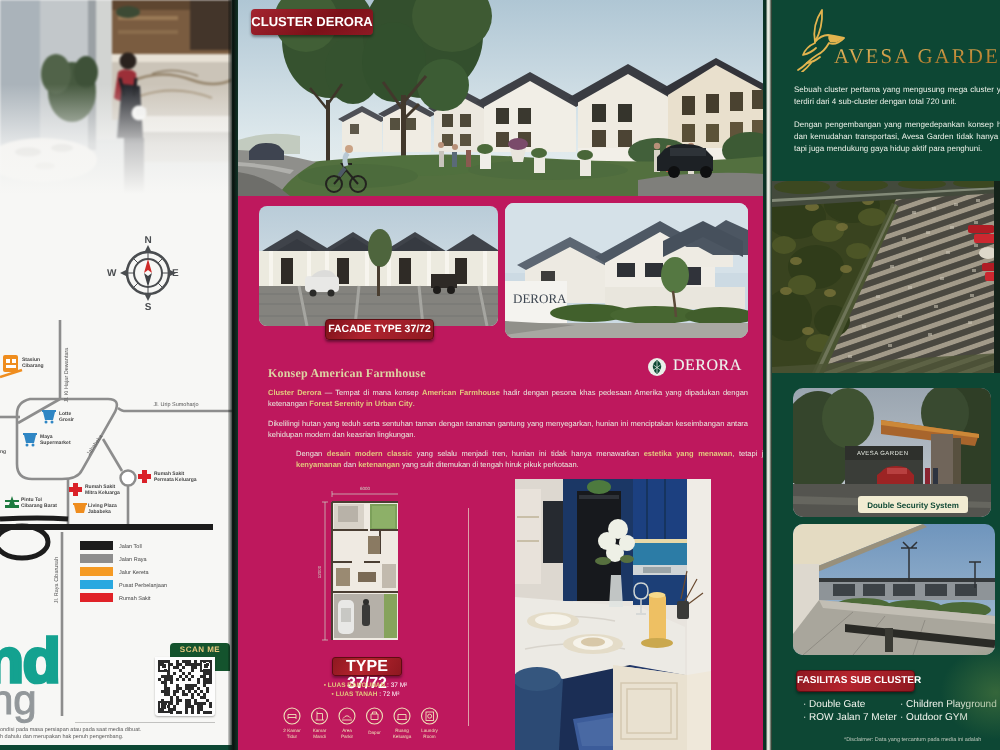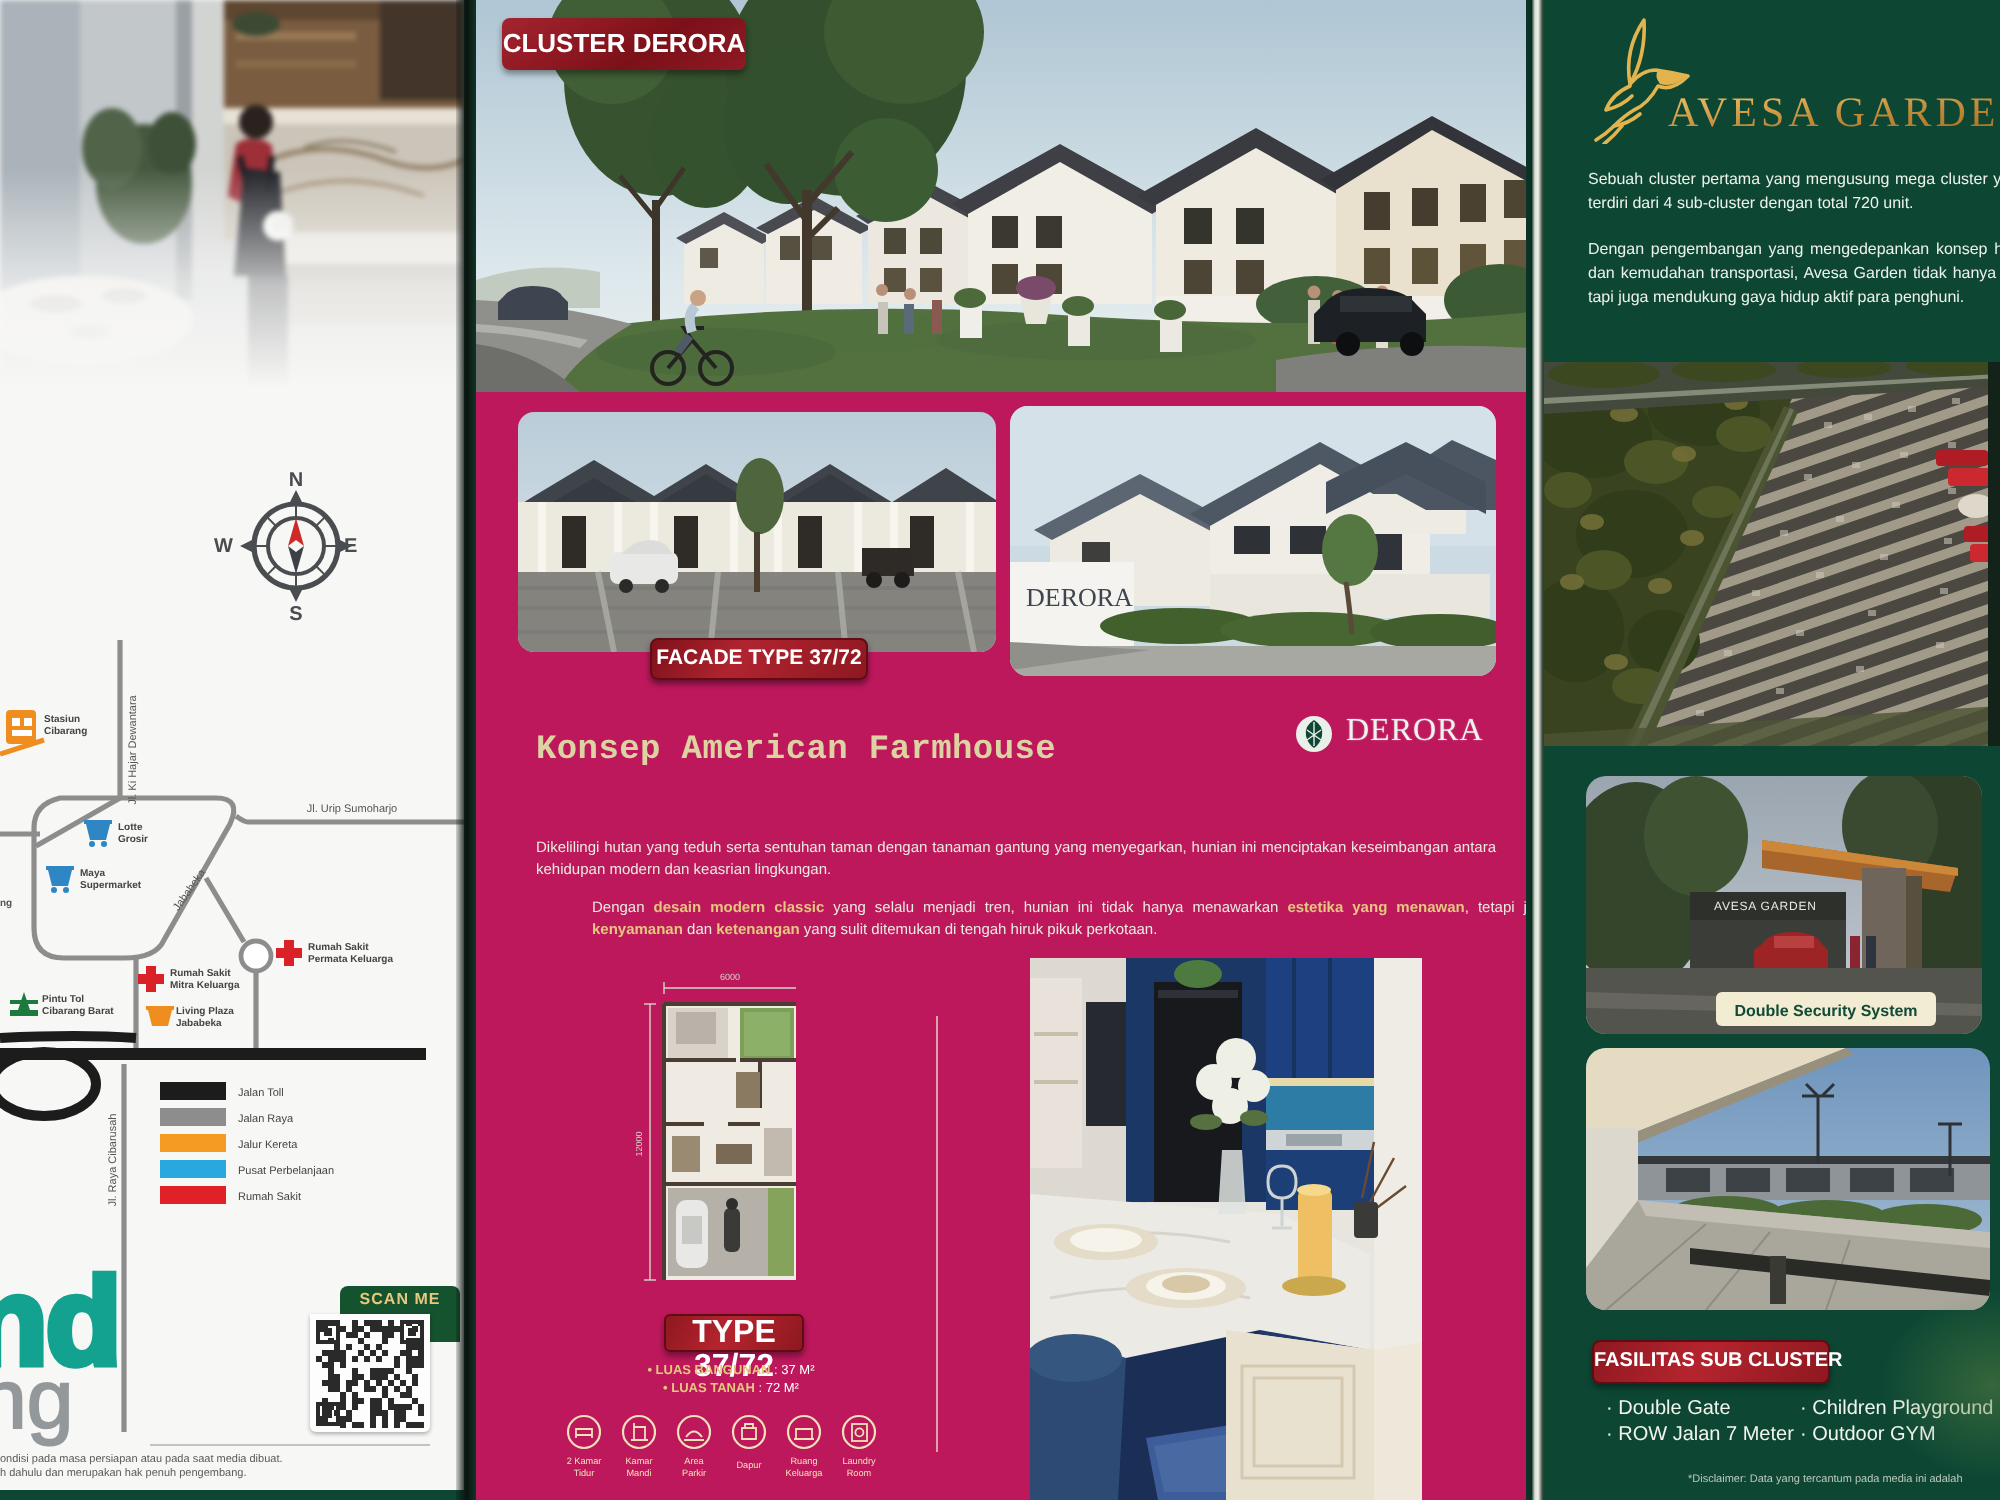--- a/index.html
+++ b/index.html
@@ -590,22 +590,25 @@
 
   <div class="abs" style="left:408px;top:355px;width:110px;height:24px;">
     <svg width="22" height="24" viewBox="0 0 22 24" style="position:absolute;left:0;top:0;">
       <circle cx="11" cy="12" r="9" fill="#e9efe9"></circle>
       <path d="M11 5 q5 3 4 8 q-1 4 -4 6 q-3 -2 -4 -6 q-1 -5 4 -8z" fill="#0d4734"></path>
       <path d="M11 6 v12 M7.5 10 l7 5 M14.5 10 l-7 5" stroke="#e9efe9" stroke-width="0.7"></path>
     </svg>
     <div style="position:absolute;left:27px;top:2px;font-family:'Liberation Serif',serif;font-size:16px;color:#eef3ee;letter-spacing:0.5px;text-shadow:0 0 1px rgba(238,243,238,0.4);">DERORA</div>
   </div>
 
-  <div class="abs" style="left:30px;top:366px;font-family:Liberation Mono, monospace;font-size:17px;font-weight:bold;color:#ddd3a2;letter-spacing:0.2px;">Konsep American Farmhouse</div>
-
+  <div class="abs" style="left:30px;top:366px;font-family:Liberation Serif, serif;font-size:12px;font-weight:bold;color:#ddd3a2;letter-spacing:0.2px;">Konsep American Farmhouse</div>
+
+  <div class="abs" style="left:30px;top:388px;width:480px;font-size:7.5px;line-height:10.5px;color:#e8ecdf;text-align:justify;">
+    <b style="color:#e3c87e">Cluster Derora</b> — Tempat di mana konsep <b style="color:#e3c87e">American Farmhouse</b> hadir dengan pesona khas pedesaan Amerika yang dipadukan dengan ketenangan <b style="color:#e3c87e">Forest Serenity in Urban City</b>.
+  </div>
 
   <div class="abs" style="left:30px;top:419px;width:480px;font-size:7.5px;line-height:10.5px;color:#e8ecdf;text-align:justify;">
     Dikelilingi hutan yang teduh serta sentuhan taman dengan tanaman gantung yang menyegarkan, hunian ini menciptakan keseimbangan antara kehidupan modern dan keasrian lingkungan.
   </div>
 
   <div class="abs" style="left:30px;top:449px;width:480px;font-size:7.5px;line-height:10.5px;color:#e8ecdf;text-align:justify;margin-left:28px;">
     Dengan <b style="color:#e3c87e">desain modern classic</b> yang selalu menjadi tren, hunian ini tidak hanya menawarkan <b style="color:#e3c87e">estetika yang menawan</b>, tetapi juga <b style="color:#e3c87e">kenyamanan</b> dan <b style="color:#e3c87e">ketenangan</b> yang sulit ditemukan di tengah hiruk pikuk perkotaan.
   </div>
 
   <svg class="abs" style="left:80px;top:484px;" width="80" height="160" viewBox="0 0 80 160">

